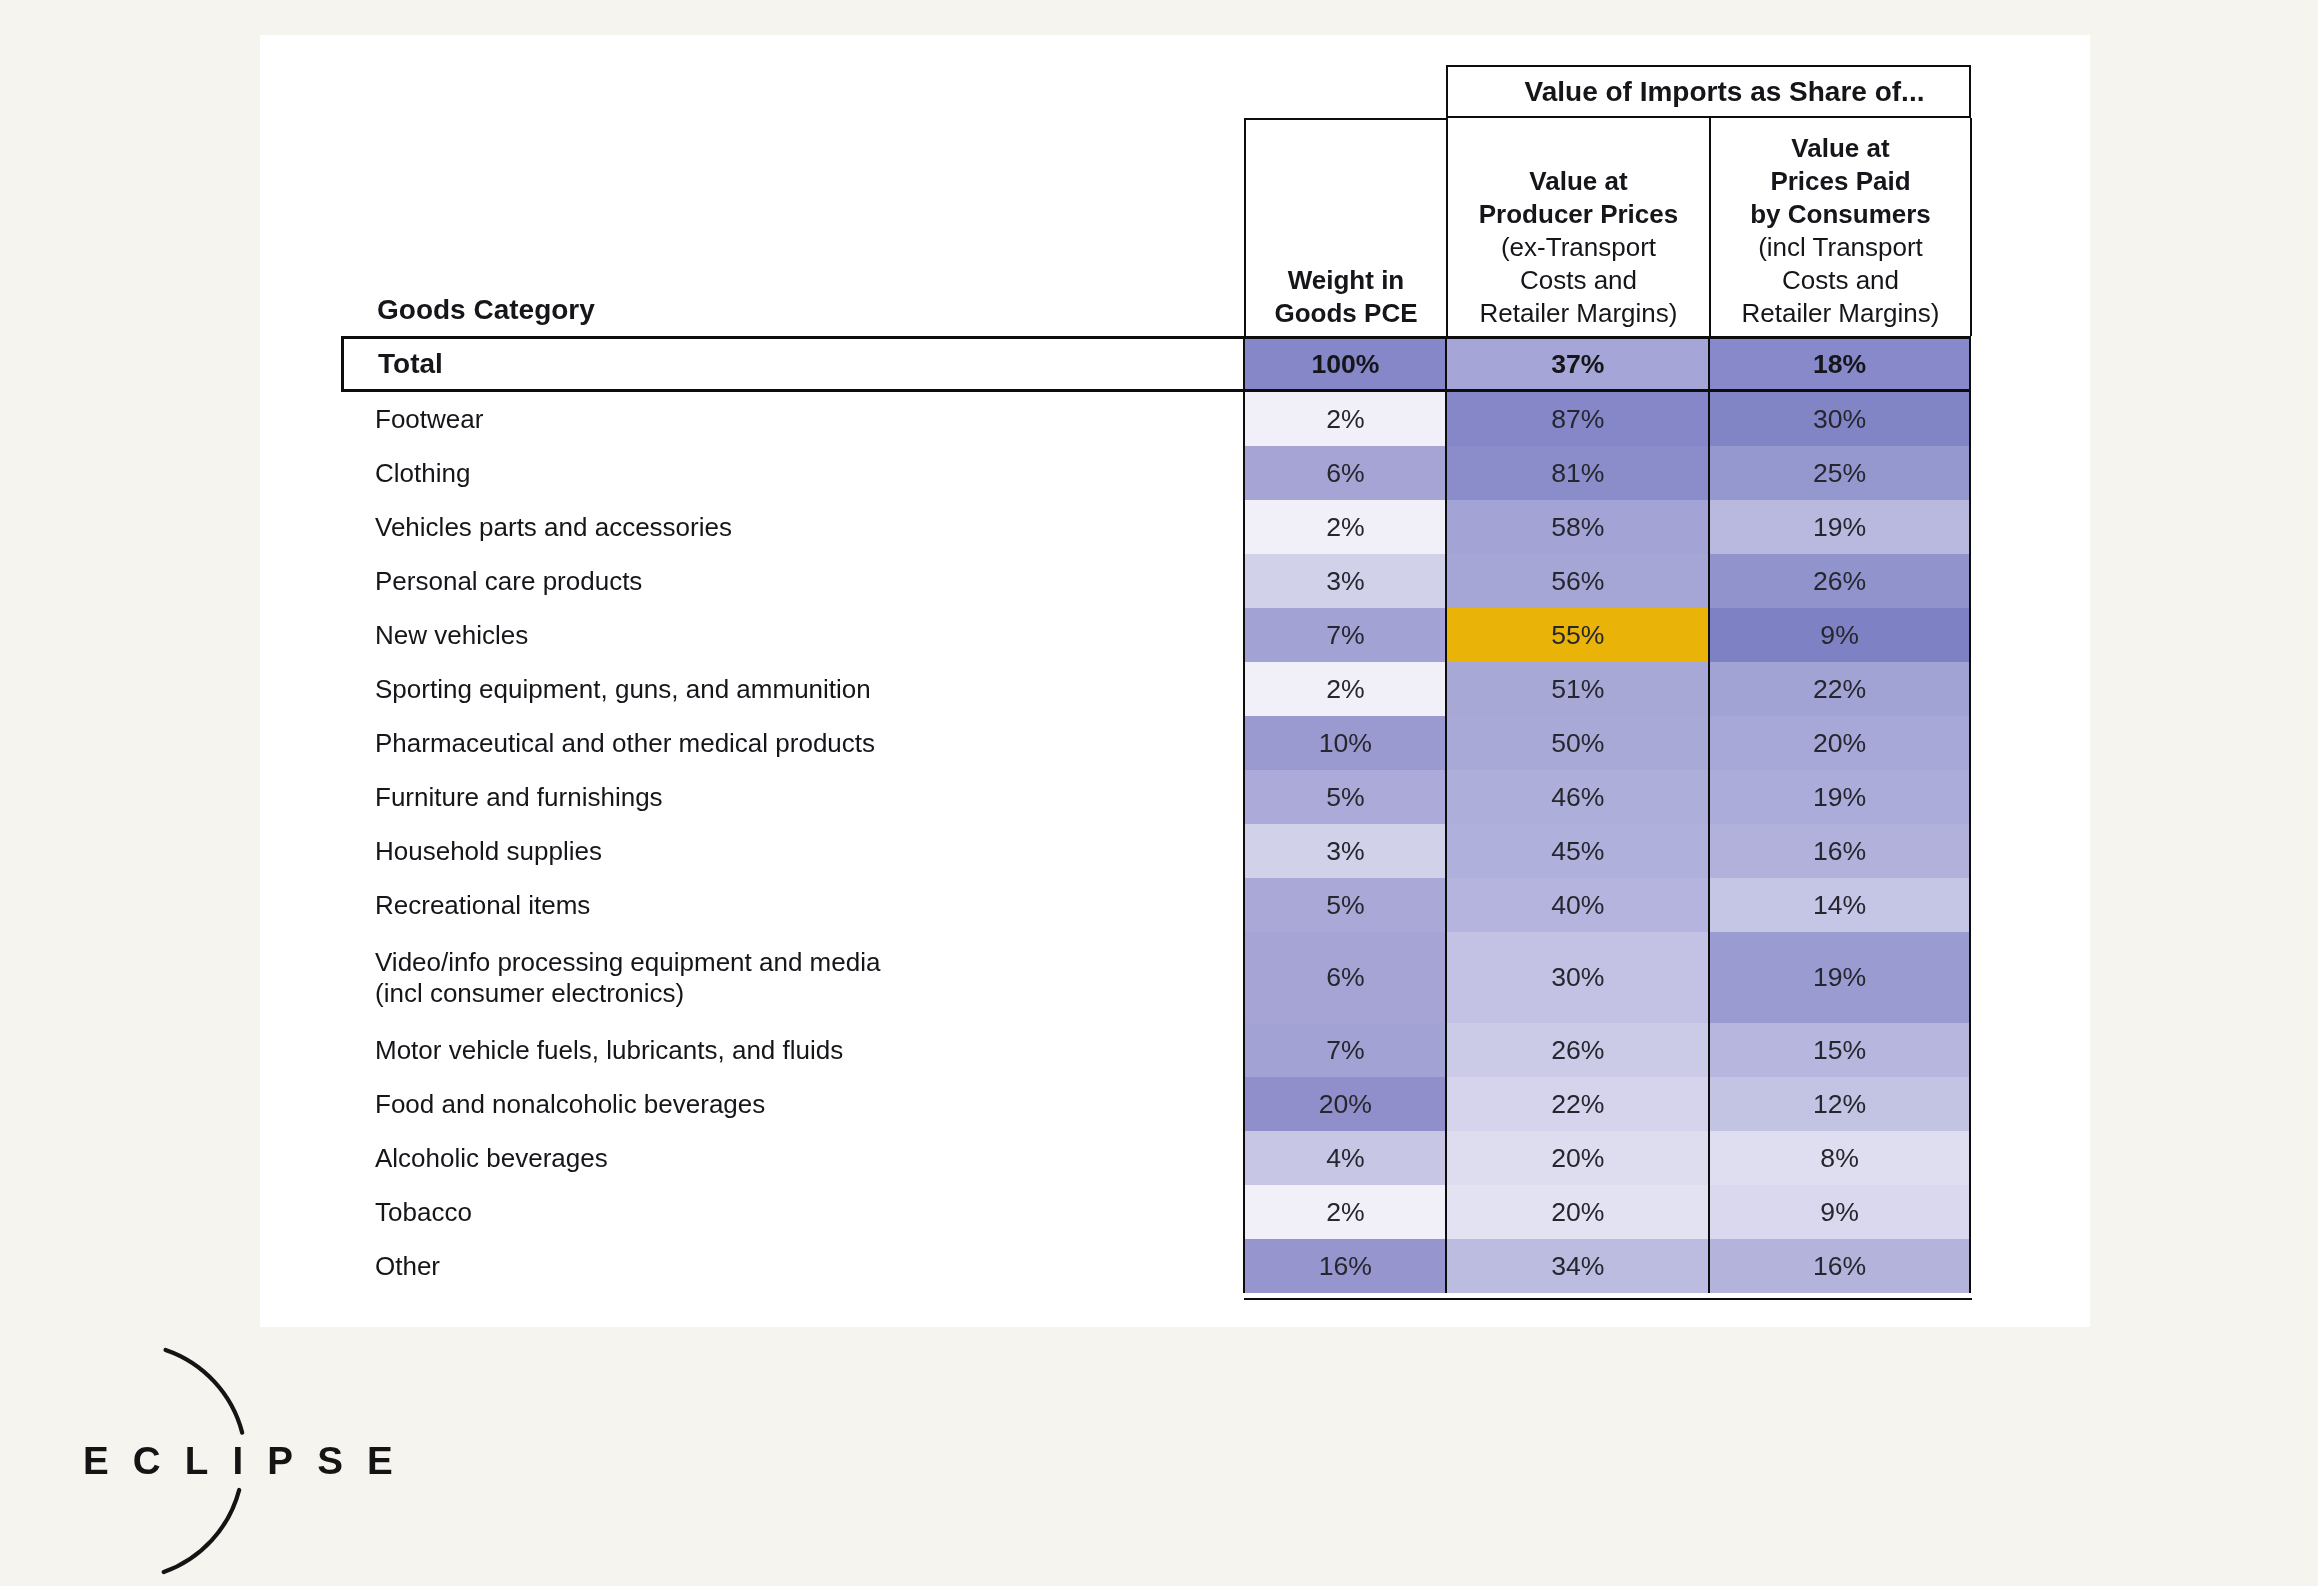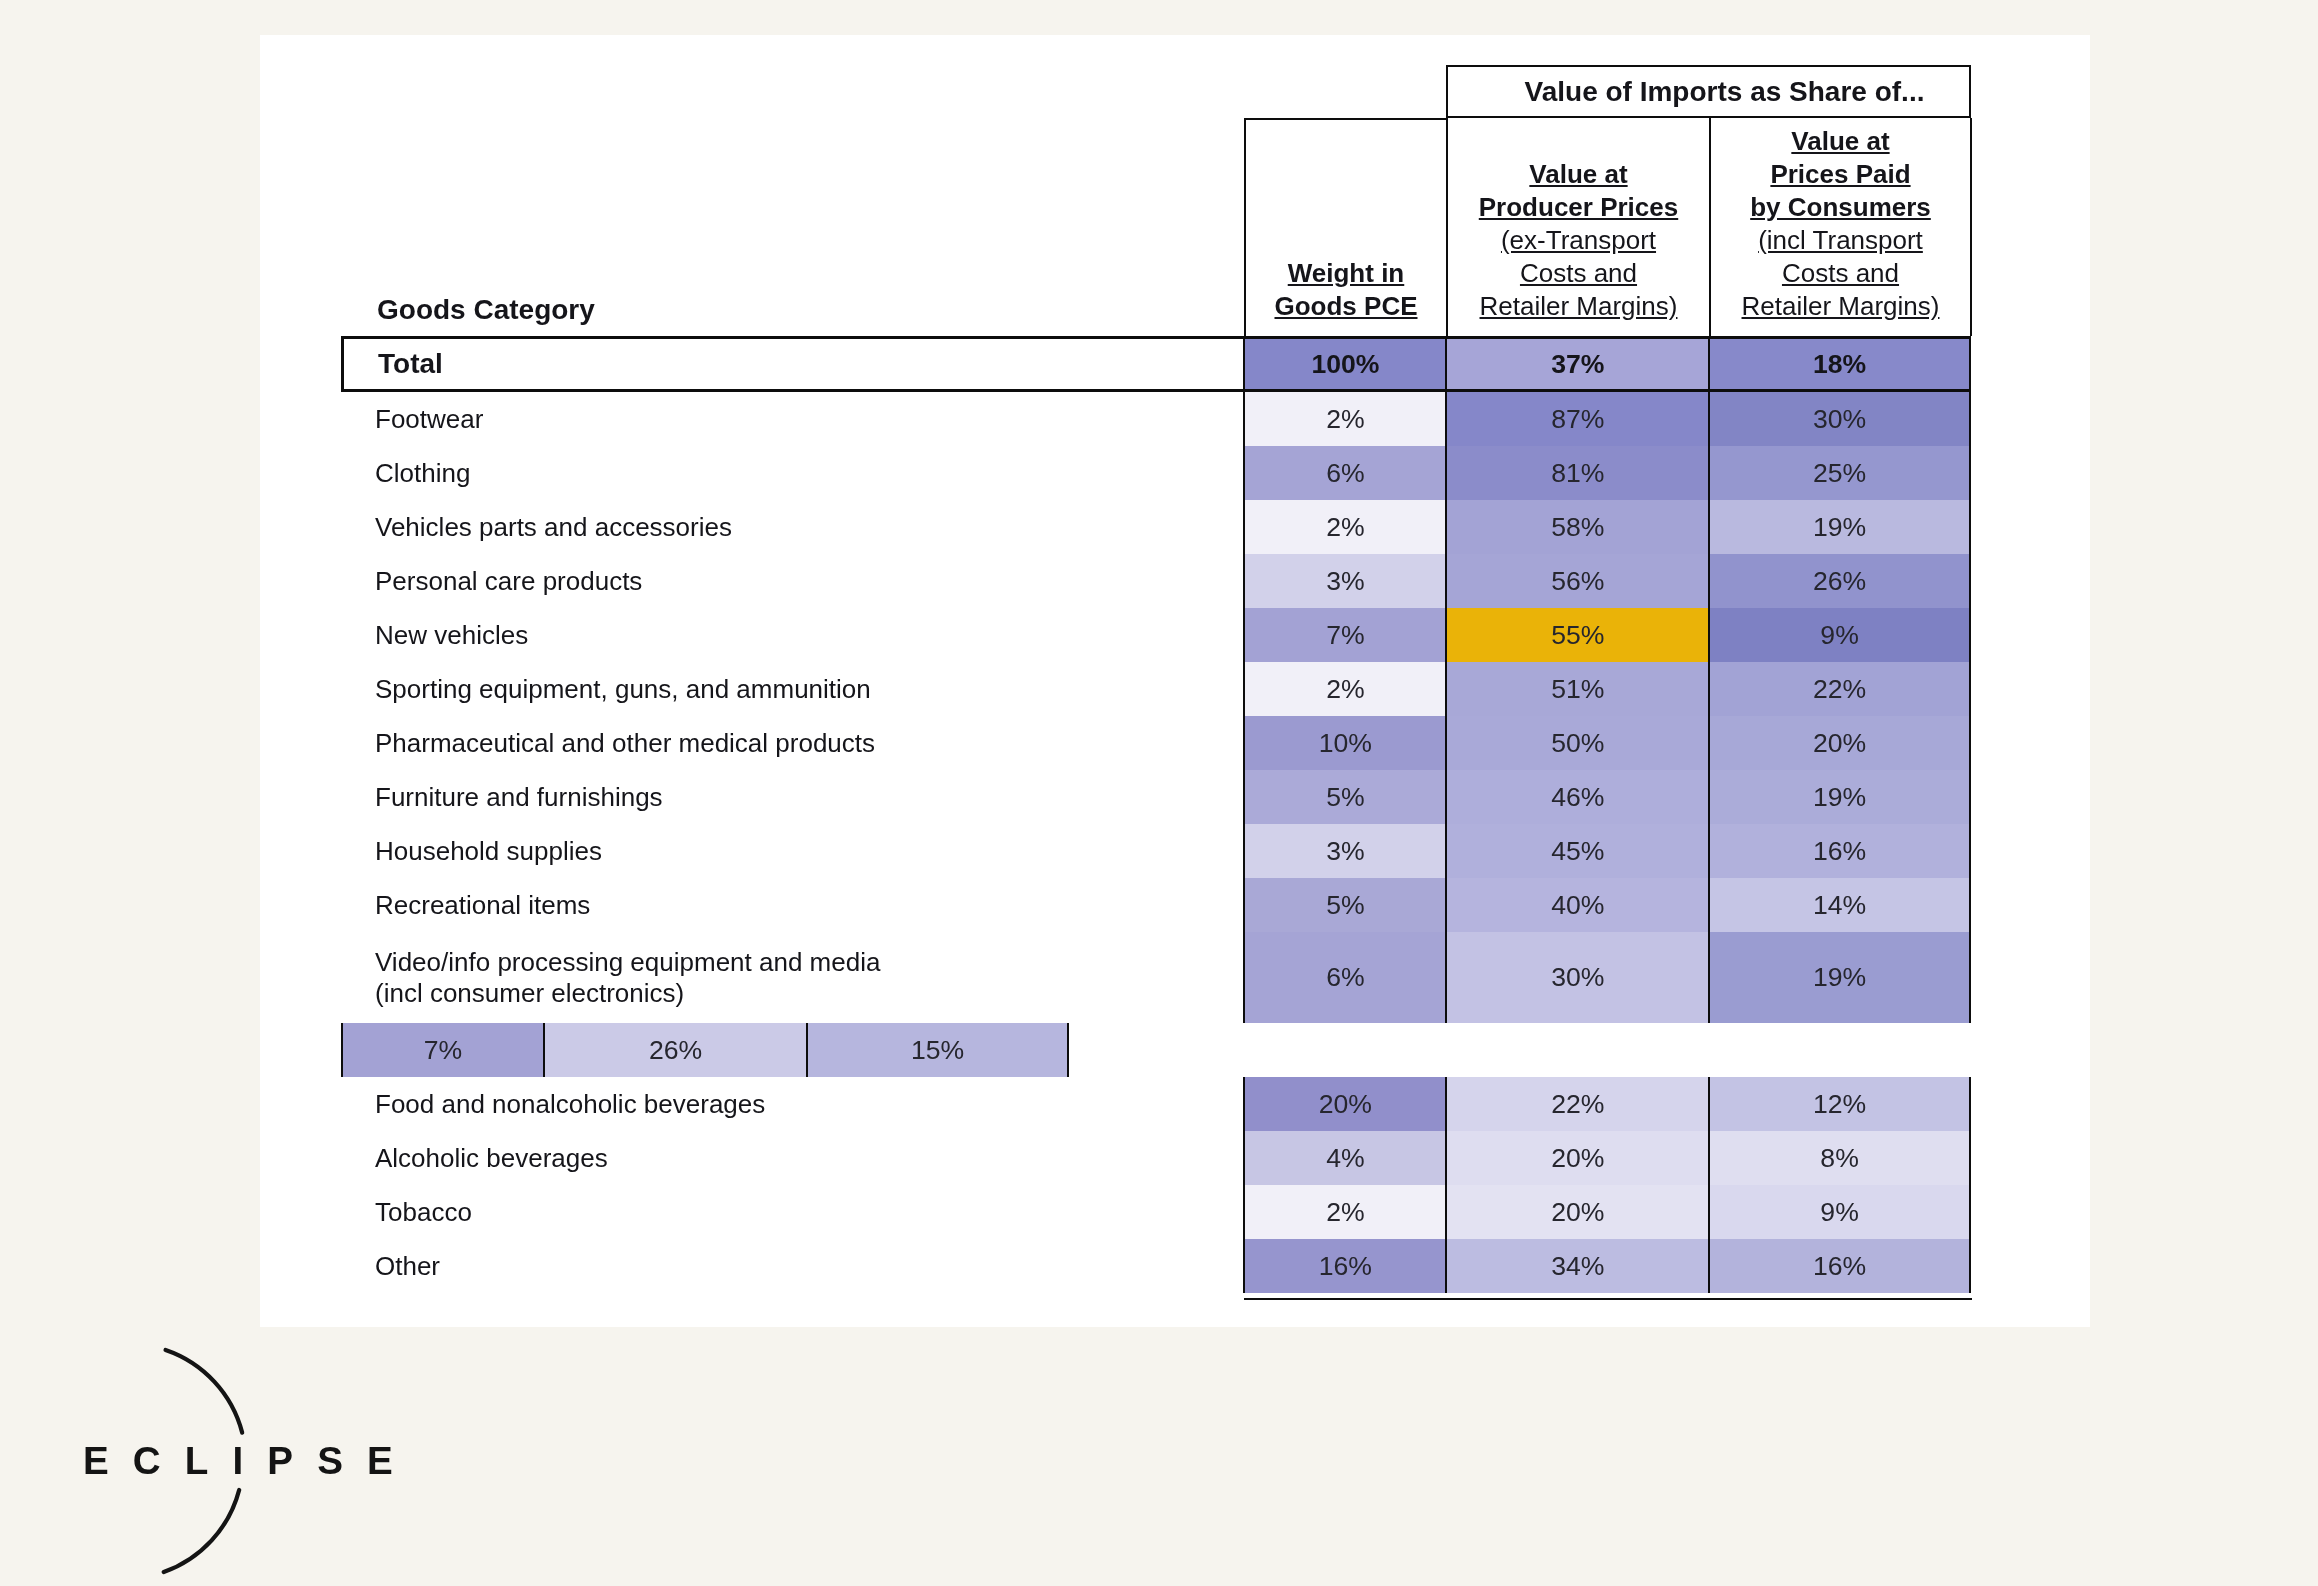--- a/index.html
+++ b/index.html
@@ -13,21 +13,21 @@
                box-sizing:border-box;border:2.4px solid #0d0d0d;background:#ffffff;
                display:flex;align-items:center;justify-content:center;
                font-weight:bold;font-size:28px;padding-left:32px;}
 
   
   .goods-header{position:absolute;left:377px;top:118px;width:833px;height:218px;
                 display:flex;align-items:flex-end;padding-bottom:9.7px;box-sizing:border-box;
                 font-weight:bold;font-size:28px;}
   .hdr-cell{position:absolute;top:118px;height:218px;box-sizing:border-box;
             display:flex;flex-direction:column;justify-content:flex-end;align-items:center;
-            text-align:center;font-size:26px;line-height:33px;padding-bottom:13px;background:#ffffff;text-decoration:underline;}
+            text-align:center;font-size:26px;line-height:33px;padding-bottom:6px;background:#ffffff;}
   .hdr-weight{left:1244px;width:202px;border-top:2.4px solid #0d0d0d;border-left:2.4px solid #0d0d0d;font-weight:bold;}
   .hdr-producer{left:1446px;width:263px;border-left:2.4px solid #0d0d0d;}
   .hdr-consumer{left:1709px;width:263px;border-left:2.4px solid #0d0d0d;border-right:2.4px solid #0d0d0d;}
   .hdr-bold{font-weight:bold;white-space:pre-line;display:block;}
   .hdr-sub{font-weight:normal;white-space:pre-line;display:block;}
 
   
   .total-row{position:absolute;left:341px;top:336px;width:1630px;height:56px;
              box-sizing:border-box;border-top:3px solid #0d0d0d;border-bottom:3px solid #0d0d0d;
              display:flex;font-weight:bold;}
@@ -164,20 +164,21 @@
 
     <div class="trow tall">
       <div class="cat">Video/info processing equipment and media
 (incl consumer electronics)</div>
       <div class="cell-num colw" style="background-color: rgb(165, 164, 213);">6%</div>
       <div class="cell-num colp" style="background-color: rgb(195, 194, 228);">30%</div>
       <div class="cell-num colc" style="background-color: rgb(154, 156, 209);">19%</div>
     </div>
 
     <div class="trow">
+      <div class="cat">Motor vehicle fuels, lubricants, and fluids</div>
       <div class="cell-num colw" style="background-color: rgb(163, 162, 212);">7%</div>
       <div class="cell-num colp" style="background-color: rgb(203, 202, 231);">26%</div>
       <div class="cell-num colc" style="background-color: rgb(182, 182, 222);">15%</div>
     </div>
 
     <div class="trow">
       <div class="cat">Food and nonalcoholic beverages</div>
       <div class="cell-num colw" style="background-color: rgb(145, 143, 203);">20%</div>
       <div class="cell-num colp" style="background-color: rgb(213, 212, 236);">22%</div>
       <div class="cell-num colc" style="background-color: rgb(195, 195, 228);">12%</div>

